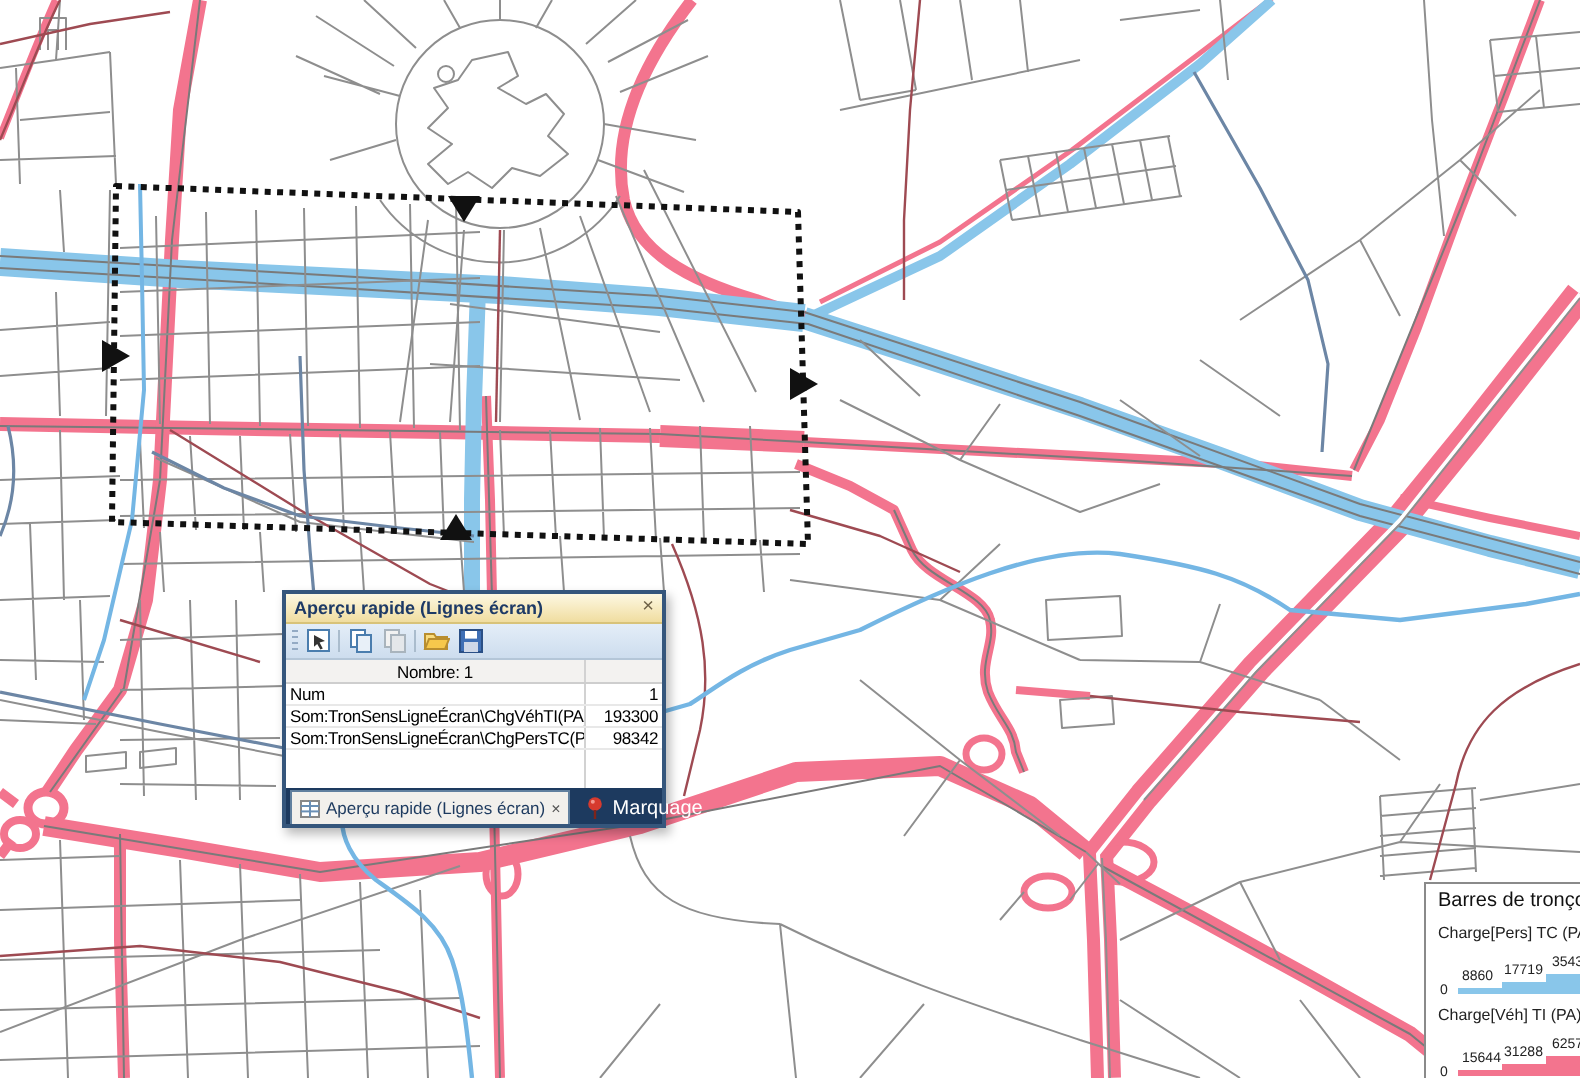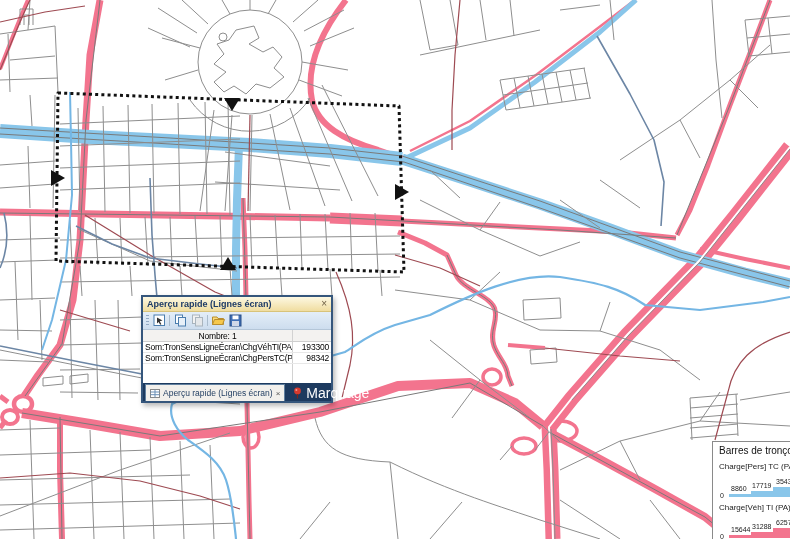--- a/index.html
+++ b/index.html
@@ -25,21 +25,21 @@
   .cell-l{width:150px;border-right:1px solid #d2d2d2;height:100%;display:flex;align-items:center;
           padding-left:2px;box-sizing:border-box;overflow:hidden;white-space:nowrap}
   .thead .cell-l{justify-content:center;padding-left:0}
   .cell-v{flex:1;text-align:right;padding-right:2px;overflow:hidden;white-space:nowrap}
   .tfill{display:flex;height:19px;background:#fff}
   .tfill .cell-l{border-bottom:none}
   .tabstrip{height:18px;background:#1d3a5f;display:flex;align-items:flex-end;padding:0 0 0 2px;gap:1px}
   .tab-active{background:#f2f0ec;color:#1d3a5f;font-size:8.5px;display:flex;align-items:center;gap:3px;
               padding:0 4px;height:16px;border:1px solid #61809f;border-bottom:none;white-space:nowrap}
   .tab-active .tab-x{color:#555;font-size:8px}
-  .tab-inactive{color:#fff;font-size:14px;display:flex;align-items:center;gap:4px;padding:0 7px;height:16px;white-space:nowrap}
+  .tab-inactive{color:#fff;font-size:10px;display:flex;align-items:center;gap:4px;padding:0 7px;height:16px;white-space:nowrap}
 
   
   .legend{position:absolute;left:712px;top:441px;width:122px;height:110px;background:#fff;
           border:1px solid #8a8a8a;padding:3px 0 0 6px;box-sizing:border-box;overflow:hidden}
   .leg-title{font-size:10px;color:#111;white-space:nowrap}
   .leg-label{font-size:8px;color:#222;margin-top:6px;white-space:nowrap}
   .scale{position:relative;height:26px;width:104px;margin-left:10px}
   .step{position:absolute;bottom:0}
   .blue-step{background:#89C6EA}
   .pink-step{background:#F3748E}
@@ -201,20 +201,24 @@
       </svg>
     </span>
   </div>
 
   <div class="tbl">
     <div class="trow thead">
       <span class="cell-l">Nombre: 1</span>
       <span class="cell-v"></span>
     </div>
     <div class="trow">
+      <span class="cell-l">Num</span>
+      <span class="cell-v">1</span>
+    </div>
+    <div class="trow">
       <span class="cell-l">Som:TronSensLigneÉcran\ChgVéhTI(PA)</span>
       <span class="cell-v">193300</span>
     </div>
     <div class="trow">
       <span class="cell-l">Som:TronSensLigneÉcran\ChgPersTC(PA)</span>
       <span class="cell-v">98342</span>
     </div>
     <div class="tfill">
       <span class="cell-l"></span>
       <span class="cell-v"></span>

